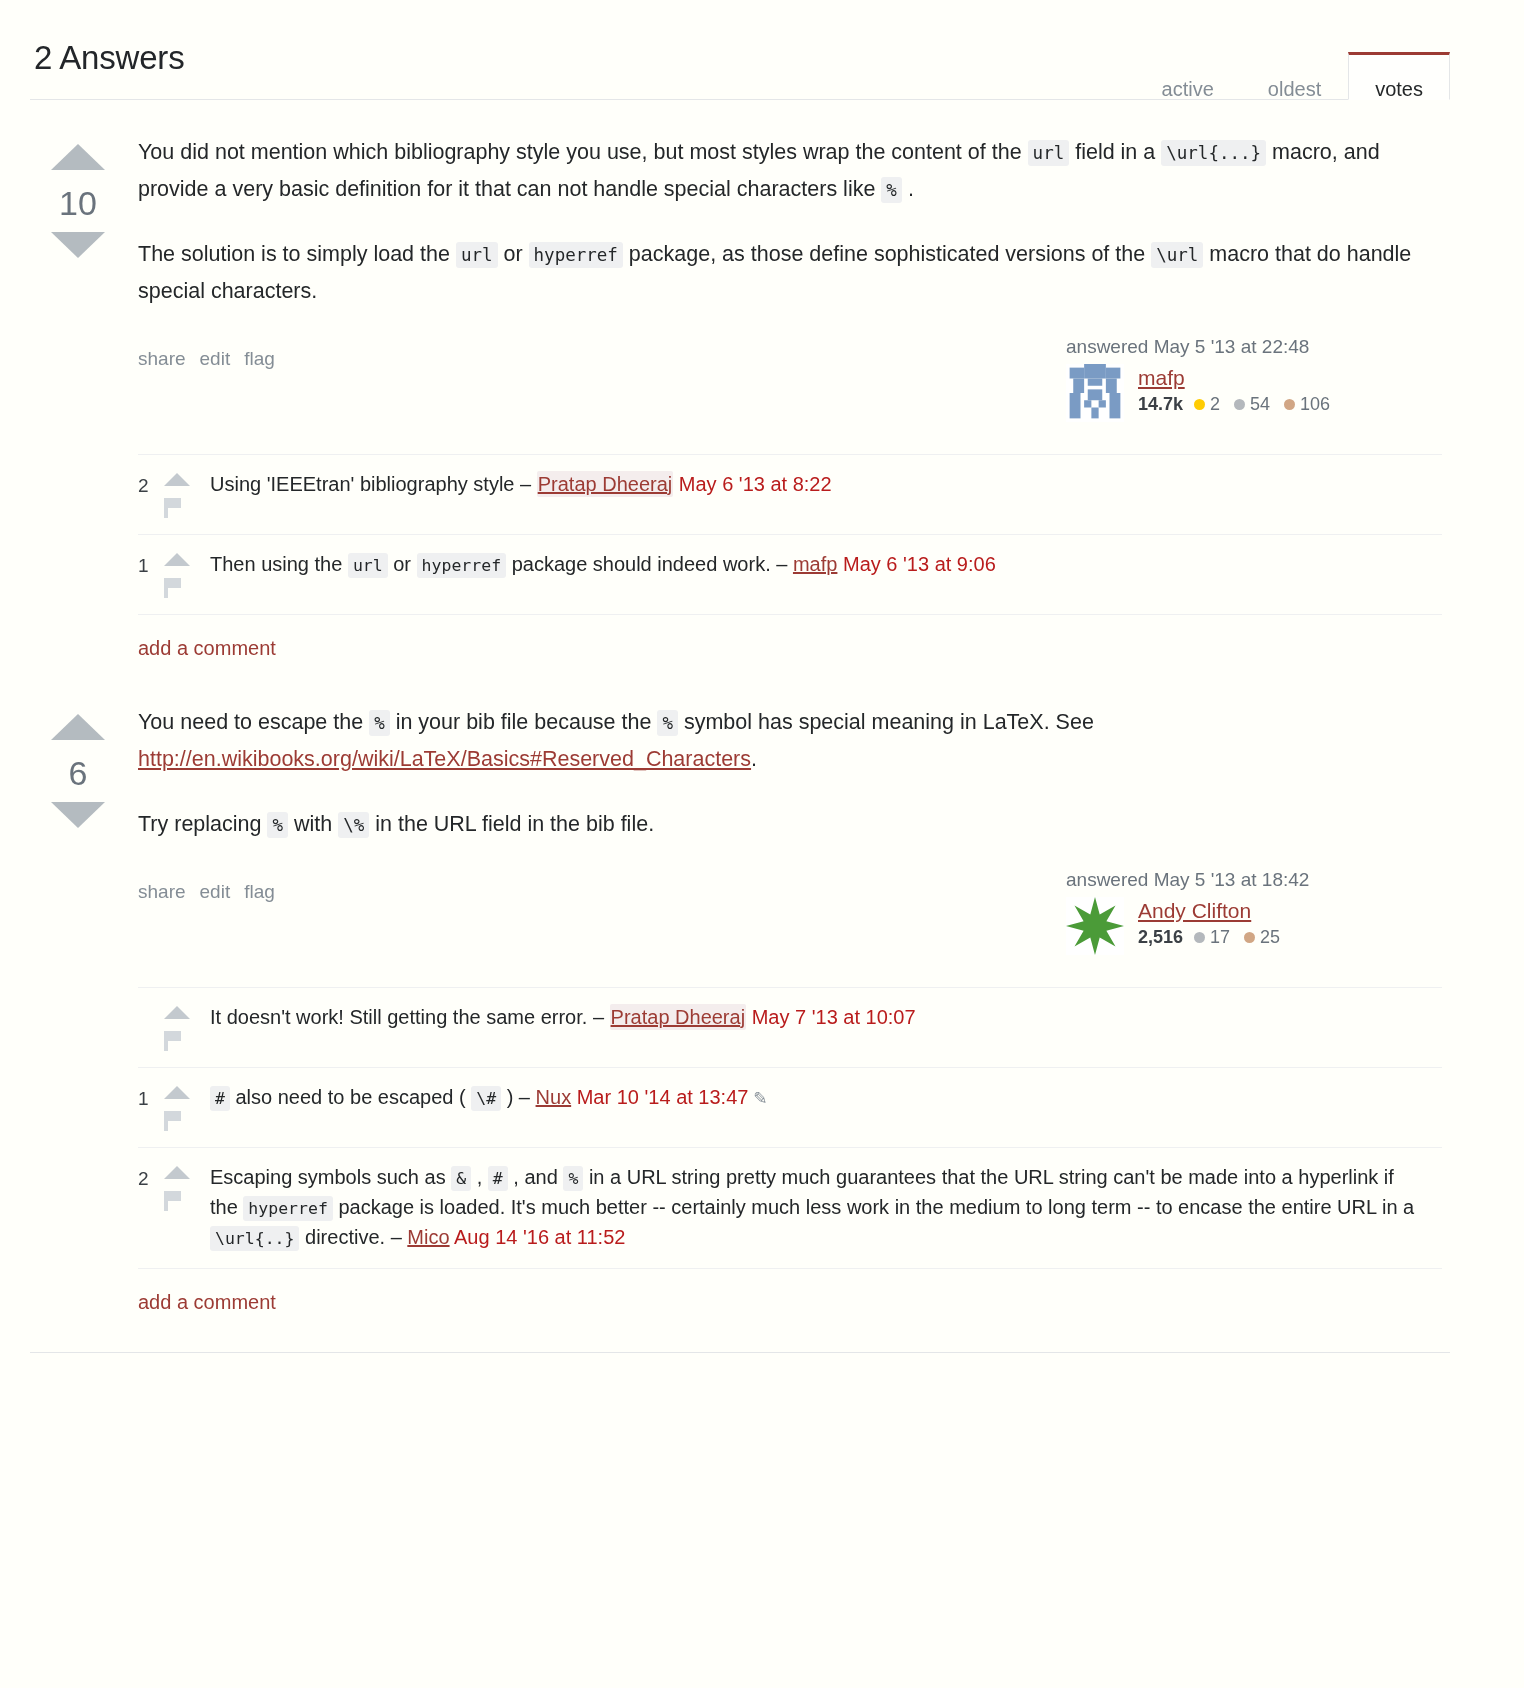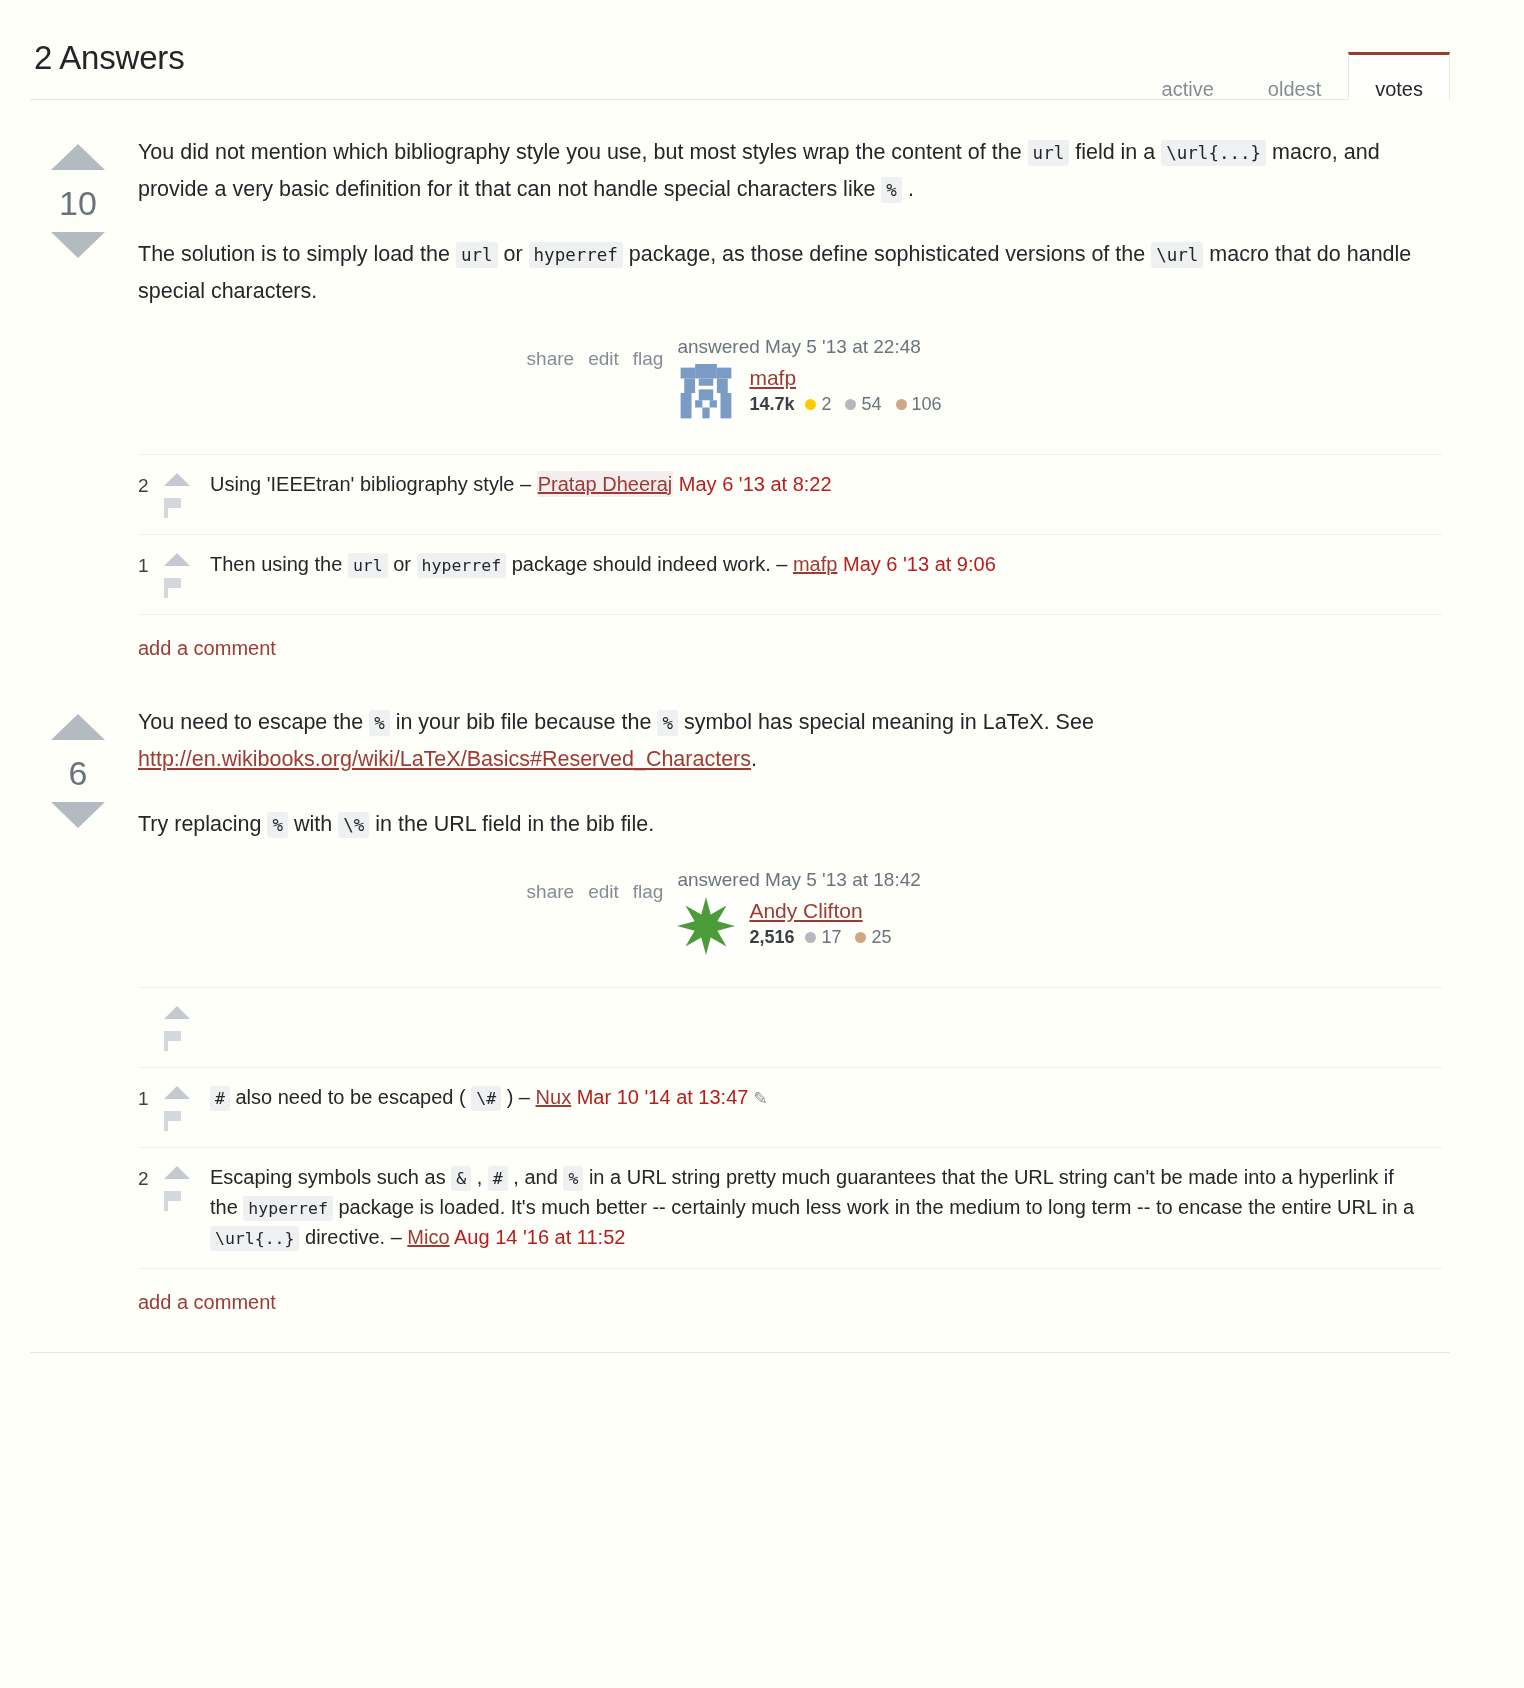--- a/index.html
+++ b/index.html
@@ -67,21 +67,21 @@
     background: #eff0f1;
     font-size: 17.5px;
     padding: 3px 5px;
     border-radius: 3px;
     white-space: pre;
   }
   a.postlink { color: #9c3b34; text-decoration: underline; }
 
   
   .post-footer {
-    display: flex; justify-content: center; align-items: flex-start;
+    display: flex; justify-content: space-between; align-items: flex-start;
     margin-top: -2px; padding-bottom: 6px;
   }
   .post-menu { display: flex; gap: 14px; padding-top: 12px; }
   .post-menu a { color: #848d95; font-size: 19px; text-decoration: none; }
 
   .user-info { width: 390px; text-align: left; }
   .user-action-time { color: #6a737c; font-size: 19px; margin-bottom: 6px; padding-left: 14px; }
   .user-row { display: flex; align-items: flex-start; gap: 14px; padding-left: 14px; }
   .avatar { width: 58px; height: 58px; flex: 0 0 58px; }
   .user-details { padding-top: 2px; }
@@ -274,20 +274,21 @@
                 </div>
               </div>
             </div>
             <div class="comments">
               <div class="comment">
                 <div class="comment-score"></div>
                 <div class="comment-actions">
                   <div class="c-arrow"></div>
                   <div class="c-flag"></div>
                 </div>
+                <div class="comment-body"><span>It doesn't work! Still getting the same error.</span><span> – </span><a class="comment-user" href="#">Pratap Dheeraj</a> <span class="comment-date"> May 7 '13 at 10:07</span></div>
               </div>
               <div class="comment">
                 <div class="comment-score">1</div>
                 <div class="comment-actions">
                   <div class="c-arrow"></div>
                   <div class="c-flag"></div>
                 </div>
                 <div class="comment-body"><code>#</code><span> also need to be escaped ( </span><code>\#</code><span> )</span><span> – </span><a class="comment-user plain" href="#">Nux</a> <span class="comment-date"> Mar 10 '14 at 13:47</span><span class="pencil-icon"> ✎</span></div>
               </div>
               <div class="comment">

